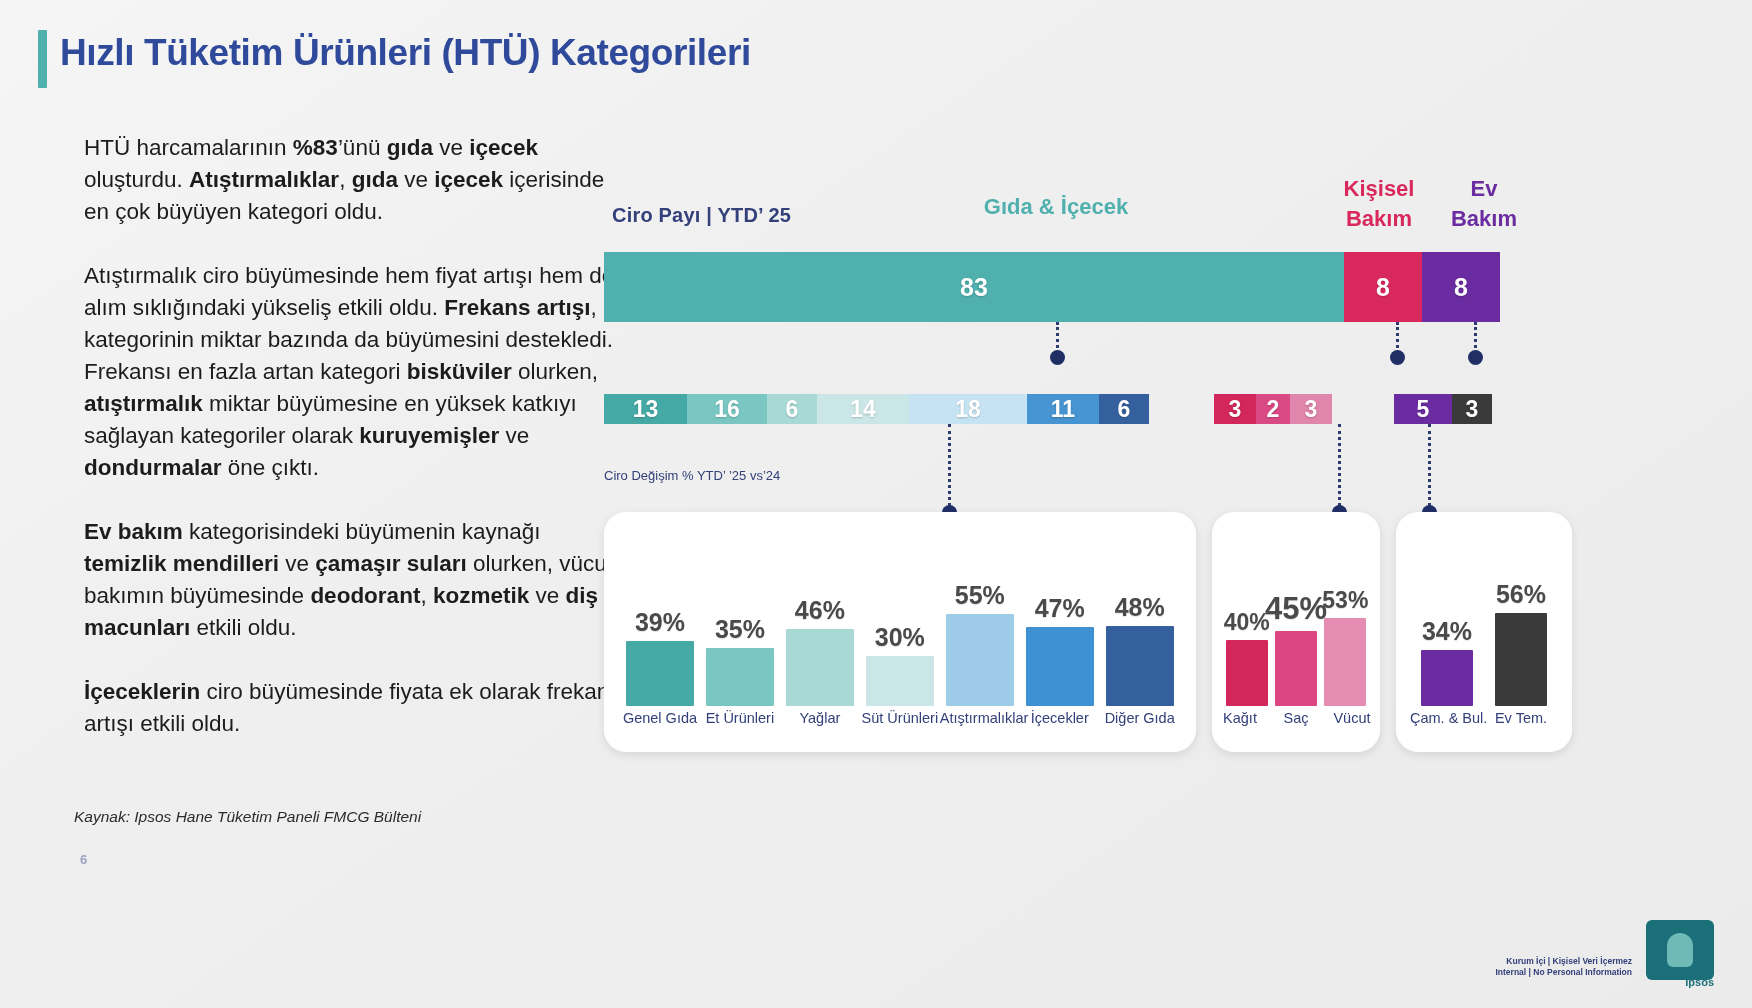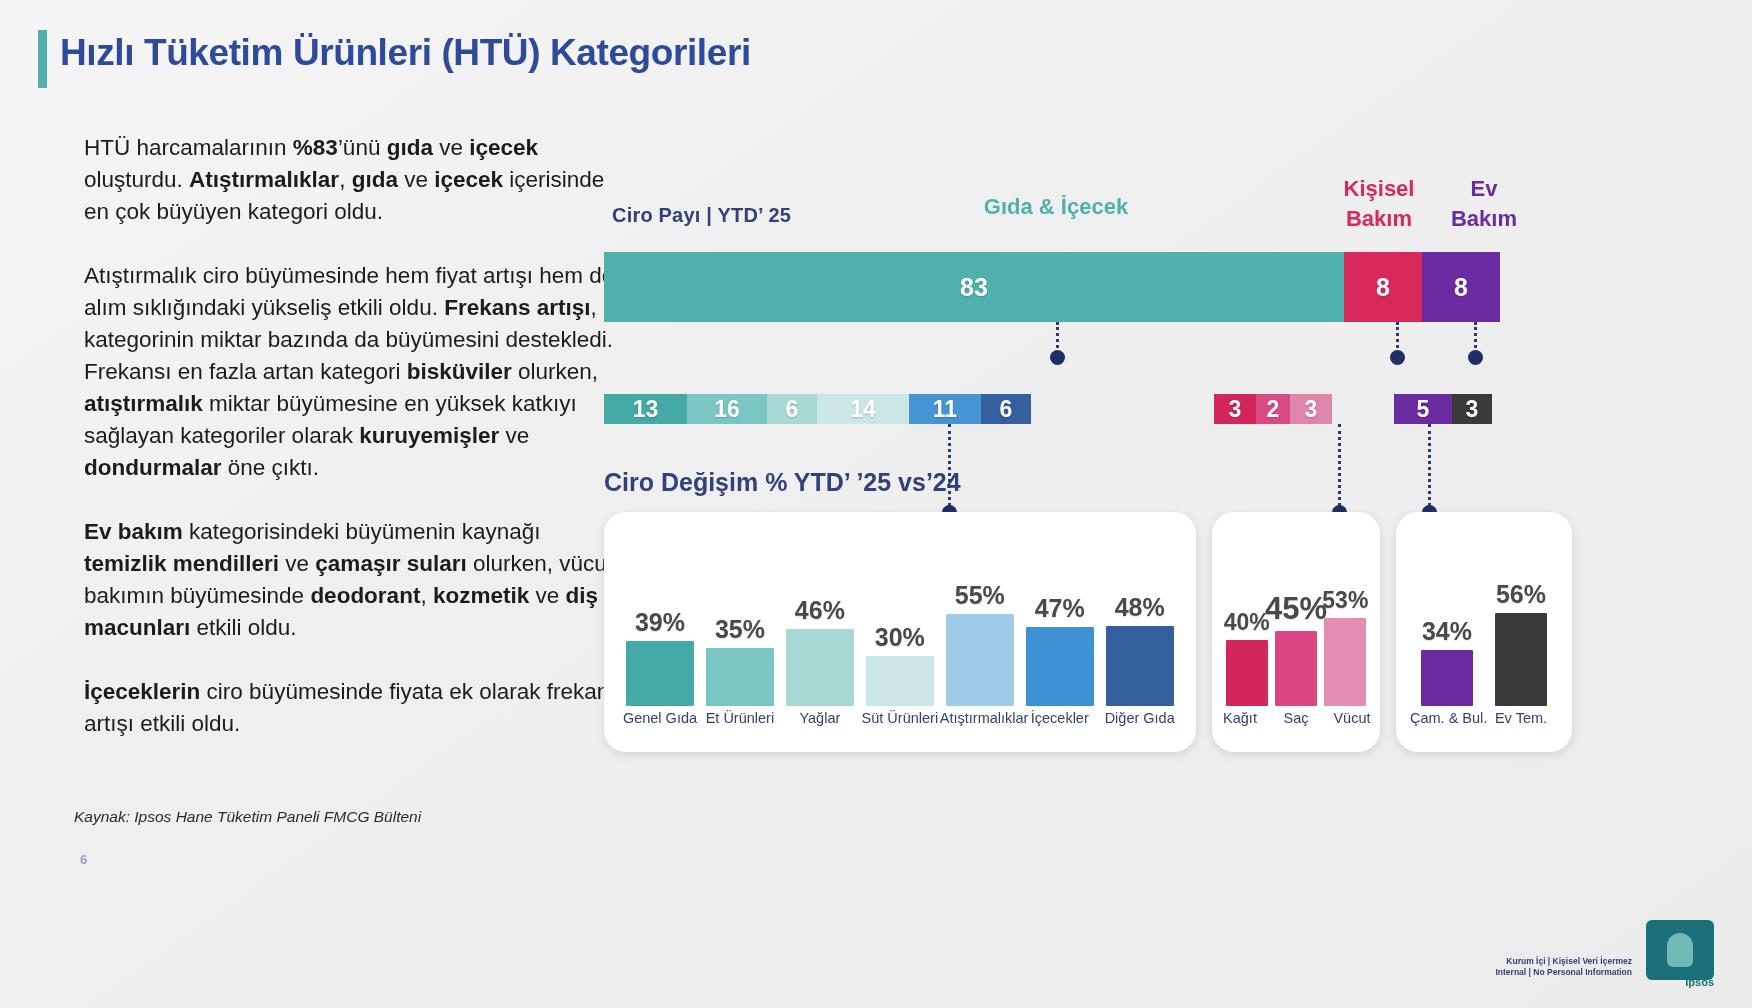--- a/index.html
+++ b/index.html
@@ -71,21 +71,21 @@
   .bar2 { position: absolute; top: 0; height: 62px; display: flex; }
   .bar2 .seg {
     display: flex; align-items: center; justify-content: center;
     color: #fff; font-size: 23px; font-weight: bold;
     text-shadow: 0 1px 2px rgba(0,0,0,.2);
     margin-top: 32px;
   }
 
   .lbl-change {
     position: absolute; left: 8px; top: 308px;
-    font-size: 25px; font-weight: bold; color: #33407a;
+    font-size: 13px; font-weight: normal; color: #33407a;
   }
 
   
   .conn { position: absolute; width: 3px; border-left: 3px dotted #2b3a70; }
   .dot { position: absolute; width: 15px; height: 15px; border-radius: 50%; background: #1f2f66; }
 
   
   .card {
     position: absolute; background: #fff; border-radius: 22px;
     box-shadow: 0 3px 10px rgba(0,0,0,.10);
@@ -170,20 +170,21 @@
     <div class="dot" style="left:794px; top:190px;"></div>
     <div class="conn" style="left:878px; top:162px; height:38px;"></div>
     <div class="dot" style="left:872px; top:190px;"></div>
 
     <div class="bar2row">
       <div class="bar2" style="left:0px;">
         <div class="seg" style="width:83px;background:#45a9a6;">13</div>
         <div class="seg" style="width:80px;background:#79c6c2;">16</div>
         <div class="seg" style="width:50px;background:#a8d9d5;">6</div>
         <div class="seg" style="width:92px;background:#cbe6e6;">14</div>
+        <div class="seg" style="width:118px;background:#c5e3f2;">18</div>
         <div class="seg" style="width:72px;background:#4694d1;">11</div>
         <div class="seg" style="width:50px;background:#34619e;">6</div>
       </div>
 
       <div class="bar2" style="left:610px;">
         <div class="seg" style="width:42px;background:#d3265a;">3</div>
         <div class="seg" style="width:34px;background:#d94a85;">2</div>
         <div class="seg" style="width:42px;background:#e085ab;">3</div>
       </div>
 

